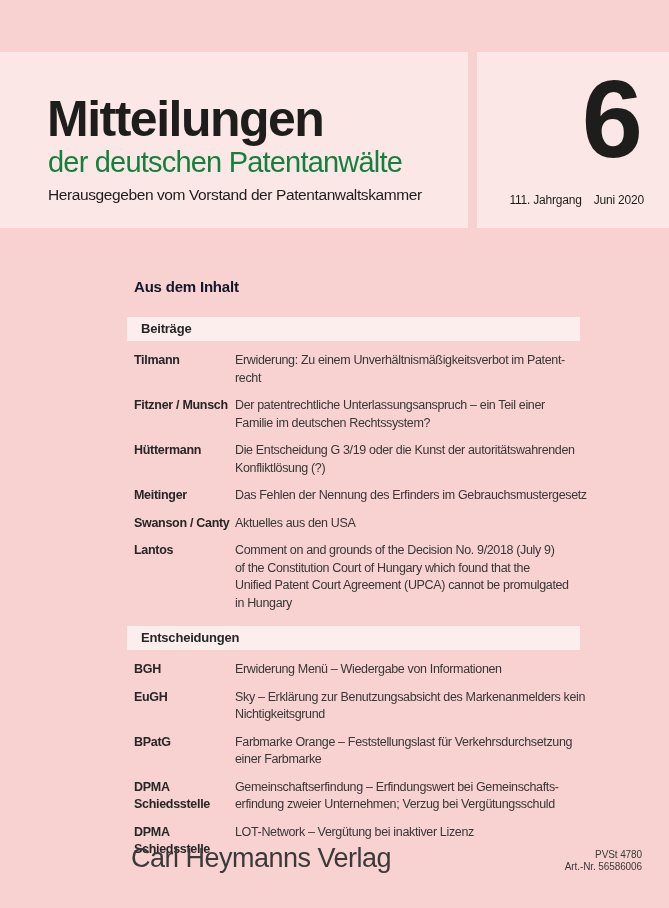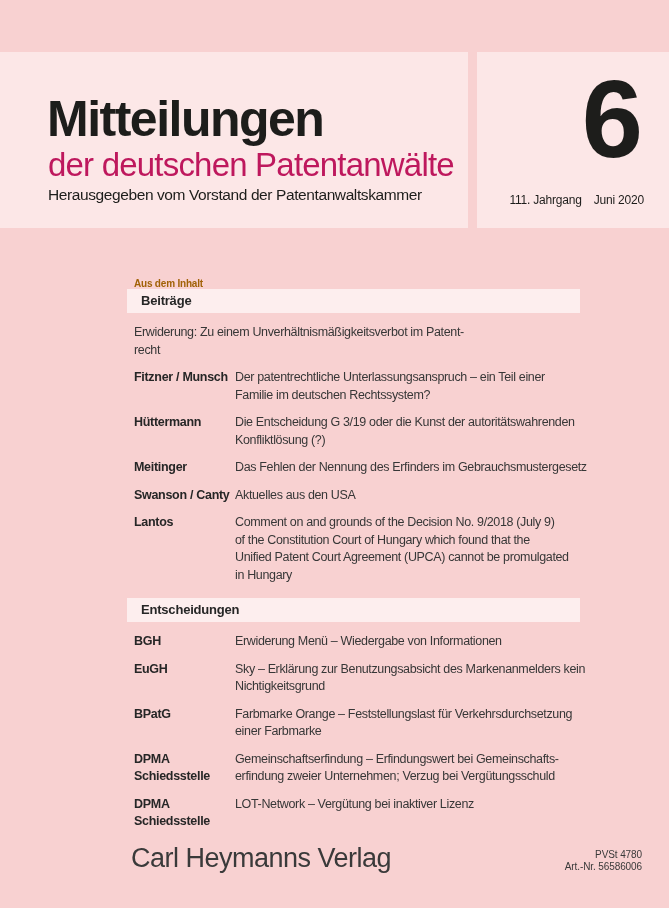--- a/index.html
+++ b/index.html
@@ -39,25 +39,25 @@
     font-size: 50px;
     font-weight: bold;
     letter-spacing: -1.5px;
     line-height: 1;
     color: #1d1d1b;
   }
   .journal-subtitle {
     position: absolute;
     left: 48px;
     top: 96px;
-    font-size: 33px;
+    font-size: 29px;
     font-weight: normal;
     letter-spacing: -0.8px;
     line-height: 1;
-    color: #be185d;
+    color: #15803d;
   }
   .journal-tagline {
     position: absolute;
     left: 48px;
     top: 135px;
     font-size: 15.5px;
     letter-spacing: -0.4px;
     line-height: 1;
     color: #1d1d1b;
   }
@@ -86,25 +86,25 @@
   }
 
   
   .toc {
     position: absolute;
     left: 127px;
     top: 278px;
     width: 453px;
   }
   .toc-heading {
-    margin: 0 0 0 7px;
-    font-size: 10px;
+    margin: 0 0 22px 7px;
+    font-size: 15px;
     font-weight: bold;
     letter-spacing: -0.2px;
-    color: #a16207;
+    color: #0f172a;
   }
   .section-bar {
     background: #fdeeee;
     height: 24px;
     line-height: 24px;
     padding-left: 14px;
     font-size: 13px;
     font-weight: bold;
     letter-spacing: -0.2px;
     color: #262626;
@@ -177,20 +177,21 @@
 </header>
 
 <main class="toc">
   <h2 class="toc-heading">Aus dem Inhalt</h2>
 
   <div class="section-bar">
     <span>Beiträge</span>
   </div>
   <div class="entries">
     <div class="entry">
+      <div class="author">Tilmann</div>
       <div class="title">Erwiderung: Zu einem Unverhältnismäßigkeitsverbot im Patent-
 recht</div>
     </div>
     <div class="entry">
       <div class="author">Fitzner / Munsch</div>
       <div class="title">Der patentrechtliche Unterlassungsanspruch – ein Teil einer
 Familie im deutschen Rechtssystem?</div>
     </div>
     <div class="entry">
       <div class="author">Hüttermann</div>

